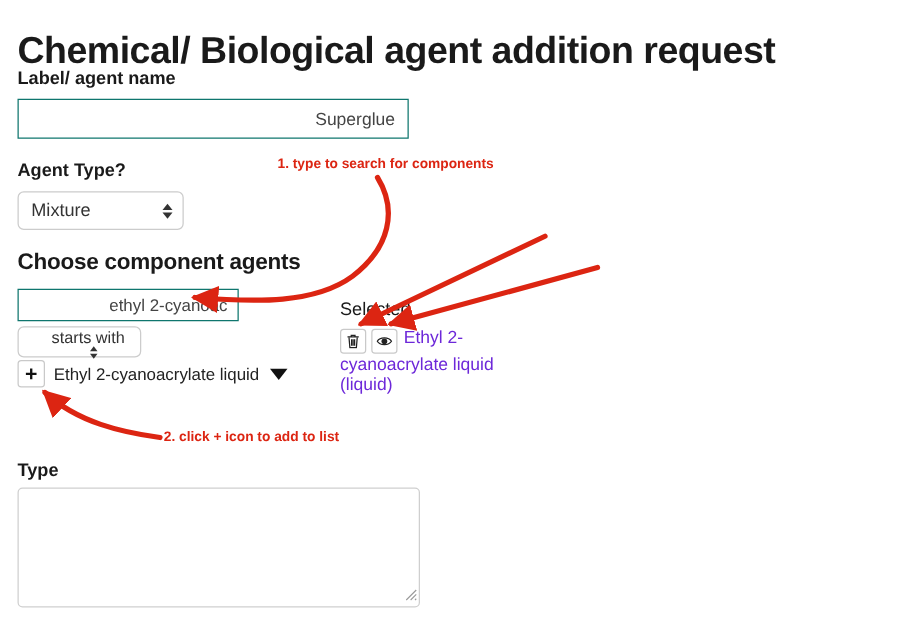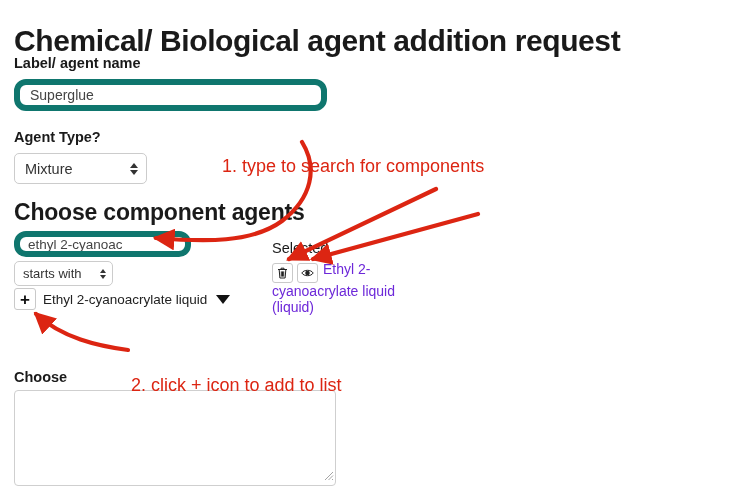--- a/index.html
+++ b/index.html
@@ -42,39 +42,40 @@
   
   .field-label {
     position: absolute;
     font-size: 14.5px;
     font-weight: bold;
     color: #1a1a1a;
     white-space: nowrap;
   }
   .section-heading {
     position: absolute;
-    font-size: 23px;
+    font-size: 18px;
     font-weight: bold;
     color: #1a1a1a;
     letter-spacing: -0.2px;
     white-space: nowrap;
     text-align: center;
   }
   
   .text-input {
     position: absolute;
     box-sizing: border-box;
-    border: 6px solid #0f766e;
-    border-radius: 12px;
+    border: 1px solid #0f766e;
+    border-radius: 0;
     background: #ffffff;
     font-family: "Liberation Sans", sans-serif;
     font-size: 14px;
     color: #444444;
     padding: 0 10px;
     outline: none;
+    text-align: right;
   }
   .text-input::placeholder { color: #777777; opacity: 1; }
 
   #label-agent-name-input {
     left: 14px;
     top: 79px;
     width: 313px;
     height: 32px;
   }
   #component-search-input {
@@ -126,21 +127,22 @@
     width: 133px;
     height: 31px;
     font-size: 14.5px;
   }
   #match-mode-select {
     left: 14px;
     top: 261px;
     width: 99px;
     height: 25px;
     font-size: 13px;
-    padding: 0 6px 0 8px;
+    padding: 0 6px 0 20px;
+    flex-direction: column;
   }
   #match-mode-select .select-arrows .up { border-bottom-width: 4px; border-left-width: 3.5px; border-right-width: 3.5px;}
   #match-mode-select .select-arrows .down { border-top-width: 4px; border-left-width: 3.5px; border-right-width: 3.5px;}
 
   
   #add-row {
     position: absolute;
     left: 14px;
     top: 288px;
     display: flex;
@@ -234,26 +236,25 @@
     position: absolute;
     left: 322px;
     top: 469px;
     width: 12px;
     height: 12px;
     pointer-events: none;
   }
   
   .annotation-text {
     position: absolute;
-    font-size: 18px;
-    font-weight: normal;
+    font-size: 11px;
+    font-weight: bold;
     color: #DC2512;
     white-space: nowrap;
     z-index: 6;
-    margin-top: 31px;
   }
   #annot-search-text { left: 222px; top: 125px; }
   #annot-trash-text  { left: 441px; top: 173px; }
   #annot-eye-text    { left: 482px; top: 206px; }
   #annot-plus-text   { left: 131px; top: 344px; }
 </style>
 </head>
 <body>
 
 <div id="root">
@@ -322,21 +323,21 @@
       </span>
       <span class="icon-button">
         <svg class="eye-glyph" width="13" height="10" viewBox="0 0 13 10" fill="none" stroke="#222222" stroke-width="1">
           <path d="M0.8 5 C3 1.4, 10 1.4, 12.2 5 C10 8.6, 3 8.6, 0.8 5 Z"></path>
           <circle cx="6.5" cy="5" r="2.3" fill="#222222" stroke="none"></circle>
         </svg>
       </span>
     </span><span id="selected-item-name">Ethyl 2-cyanoacrylate liquid (liquid)</span>
   </div>
 
-  <div class="field-label" id="notes-label">Choose</div>
+  <div class="field-label" id="notes-label">Type</div>
   <textarea id="notes-textarea" style=""></textarea>
   <svg id="notes-resize-handle" viewBox="0 0 12 12" stroke="#9a9a9a" stroke-width="0.9">
     <path d="M11 3 L3 11 M11 6.5 L6.5 11 M11 10 L10 11"></path>
   </svg>
 
   <div class="annotation-text" id="annot-search-text">1. type to search for components</div>
   <div class="annotation-text" id="annot-plus-text">2. click + icon to add to list</div>
 
 </div>
 

